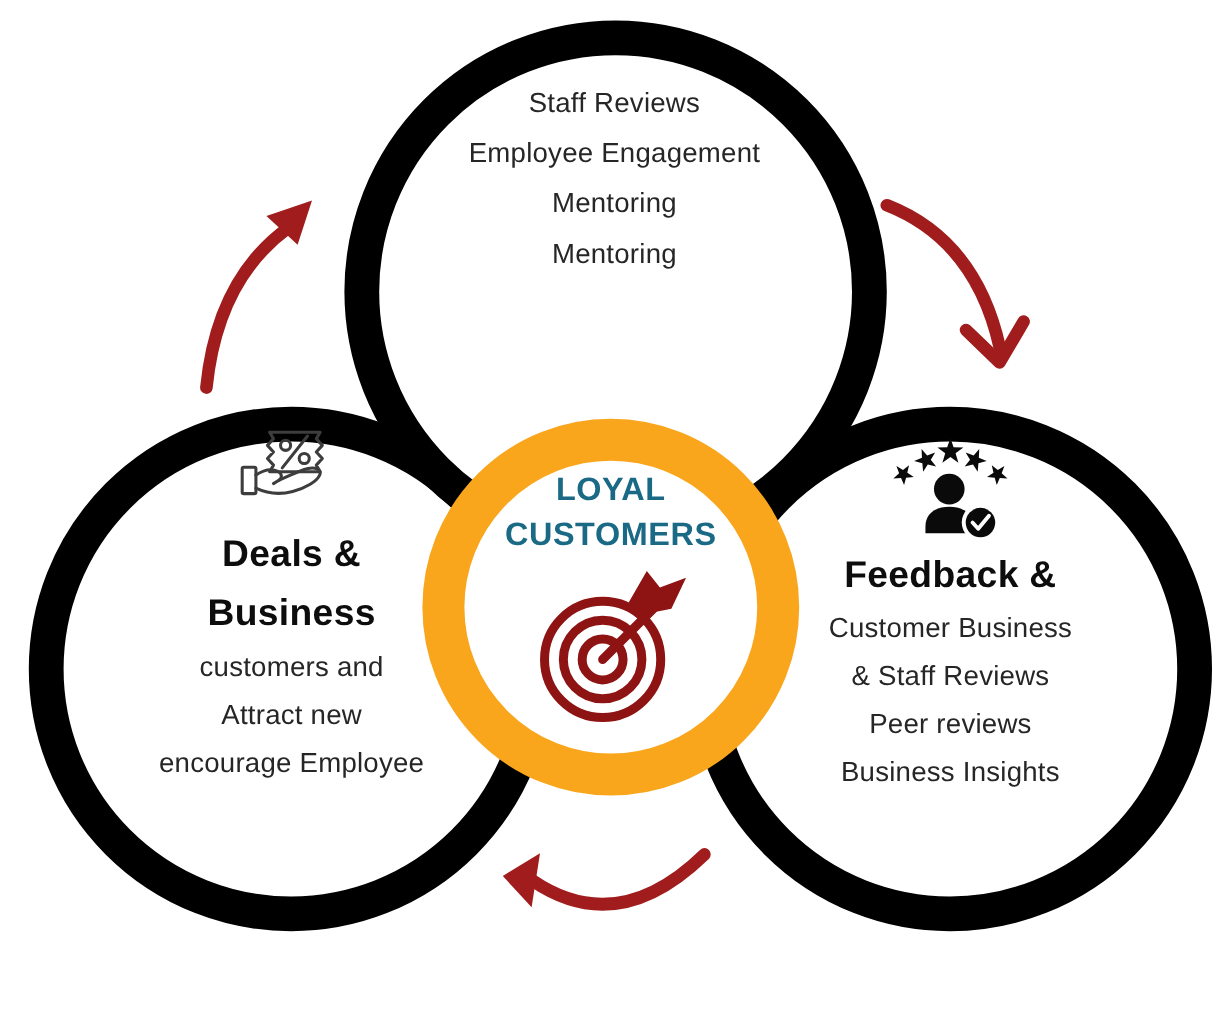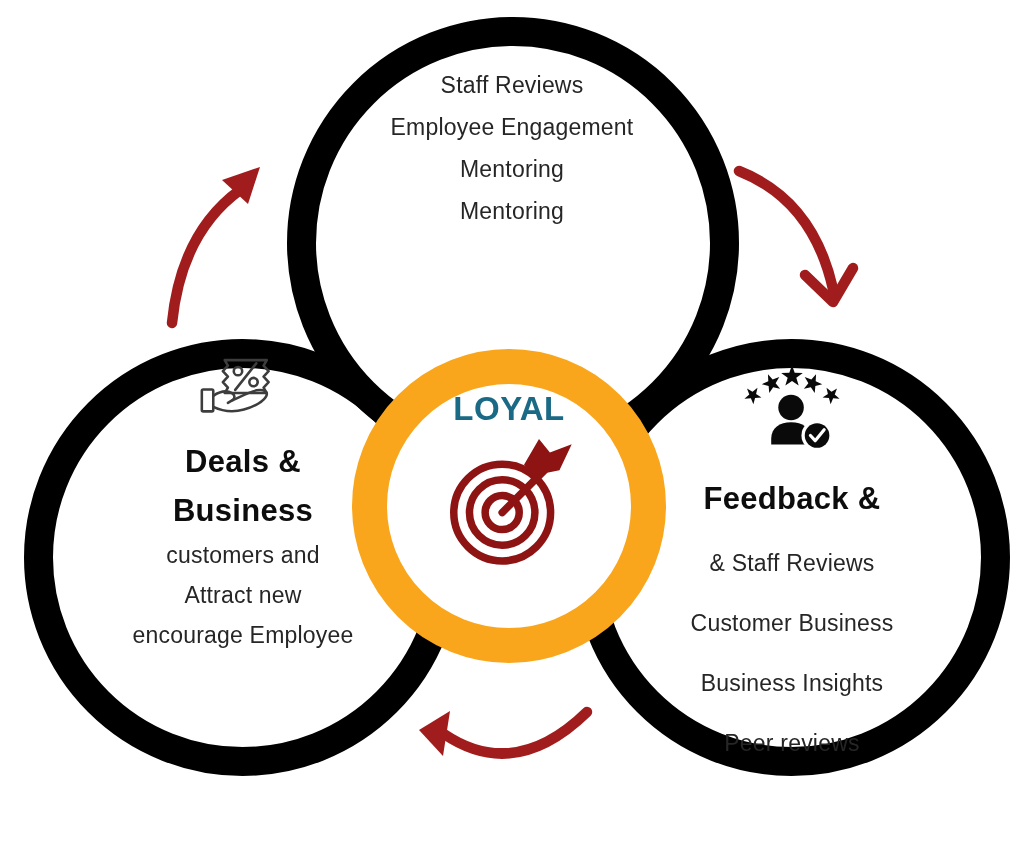--- a/index.html
+++ b/index.html
@@ -16,40 +16,40 @@
   #ring-right { left:573px; top:339px; width:437px; height:437px; }
 
   .arrows { position:absolute; left:0; top:0; z-index:3; pointer-events:none; }
 
   .node-content {
     position:absolute; z-index:7; display:flex; flex-direction:column;
     align-items:center; text-align:center; color:#262626;
   }
   #node-top   { left:312px; top:64px;  width:400px; }
   #node-left  { left:43px;  top:351px; width:400px; }
-  #node-right { left:592px; top:364px; width:400px;gap:20px; }
+  #node-right { left:592px; top:364px; width:400px; }
 
   .title-row { display:flex; align-items:center; justify-content:center; gap:12px; }
   .node-title {
     font-size:31px; font-weight:bold; color:#0d0d0d; letter-spacing:0.3px;
     line-height:49px; white-space:nowrap;
   }
   #node-top .t2 { margin-top:-26px; }
   .node-item { font-size:23px; line-height:42px; white-space:nowrap; letter-spacing:0.2px; }
   #node-left .node-item, #node-right .node-item { line-height:40px; }
   .icon-box { display:block; line-height:0; }
 
   .center-ring {
     position:absolute; left:352px; top:349px; width:314px; height:314px;
     border-radius:50%; background:#ffffff; border:35px solid #F9A61C;
     box-sizing:border-box; z-index:6; display:flex; flex-direction:column;
     align-items:center; padding-top:6px;
   }
   .center-title {
-    font-size:33px; font-weight:bold; color:#1A6A85; letter-spacing:0.5px;
+    font-size:27px; font-weight:bold; color:#1A6A85; letter-spacing:0.5px;
     line-height:37px; white-space:nowrap;
   }
   .center-ring .icon-box { margin-top:1px; }
 </style>
 </head>
 <body>
 
 <div class="canvas">
 
   <div class="ring" id="ring-left"></div>
@@ -111,28 +111,29 @@
           <use href="#star" transform="translate(96.5,33) scale(0.95) rotate(40)"></use>
           <circle cx="54" cy="46" r="13.5"></circle>
           <path d="M33,85 L33,79 C33,67.5 42,61.5 54,61.5 C66,61.5 75,67.5 75,79 L75,85 Z"></path>
           <circle cx="81.5" cy="75.5" r="16.5" fill="#ffffff"></circle>
           <circle cx="81.5" cy="75.5" r="13"></circle>
           <path d="M74.5,75.5 L79.5,81 L89,69.5" fill="none" stroke="#ffffff" stroke-width="3.4" stroke-linecap="round" stroke-linejoin="round"></path>
         </g>
       </svg>
     </span>
     <div class="node-title">Feedback &amp;</div>
+    <div class="node-item">Customer Business</div>
     <div class="node-item">&amp; Staff Reviews</div>
-    <div class="node-item">Customer Business</div>
+    <div class="node-item">Peer reviews</div>
     <div class="node-item">Business Insights</div>
-    <div class="node-item">Peer reviews</div>
   </div>
 
   <div class="center-ring">
     <div class="center-title">LOYAL</div>
+    <div class="center-title">CUSTOMERS</div>
     <span class="icon-box">
       <svg width="150" height="150" viewBox="0 0 110 110">
         <g fill="none" stroke="#8E1313" stroke-width="5.5" stroke-linecap="round">
           <circle cx="50" cy="62" r="35.5"></circle>
           <circle cx="50" cy="62" r="24"></circle>
           <circle cx="50" cy="62" r="12.5"></circle>
           <path d="M50,62 L81,31"></path>
         </g>
         <path d="M66,27 L77,8 L85,18 L101,12 L92,31 L72,35 Z" fill="#8E1313"></path>
       </svg>

